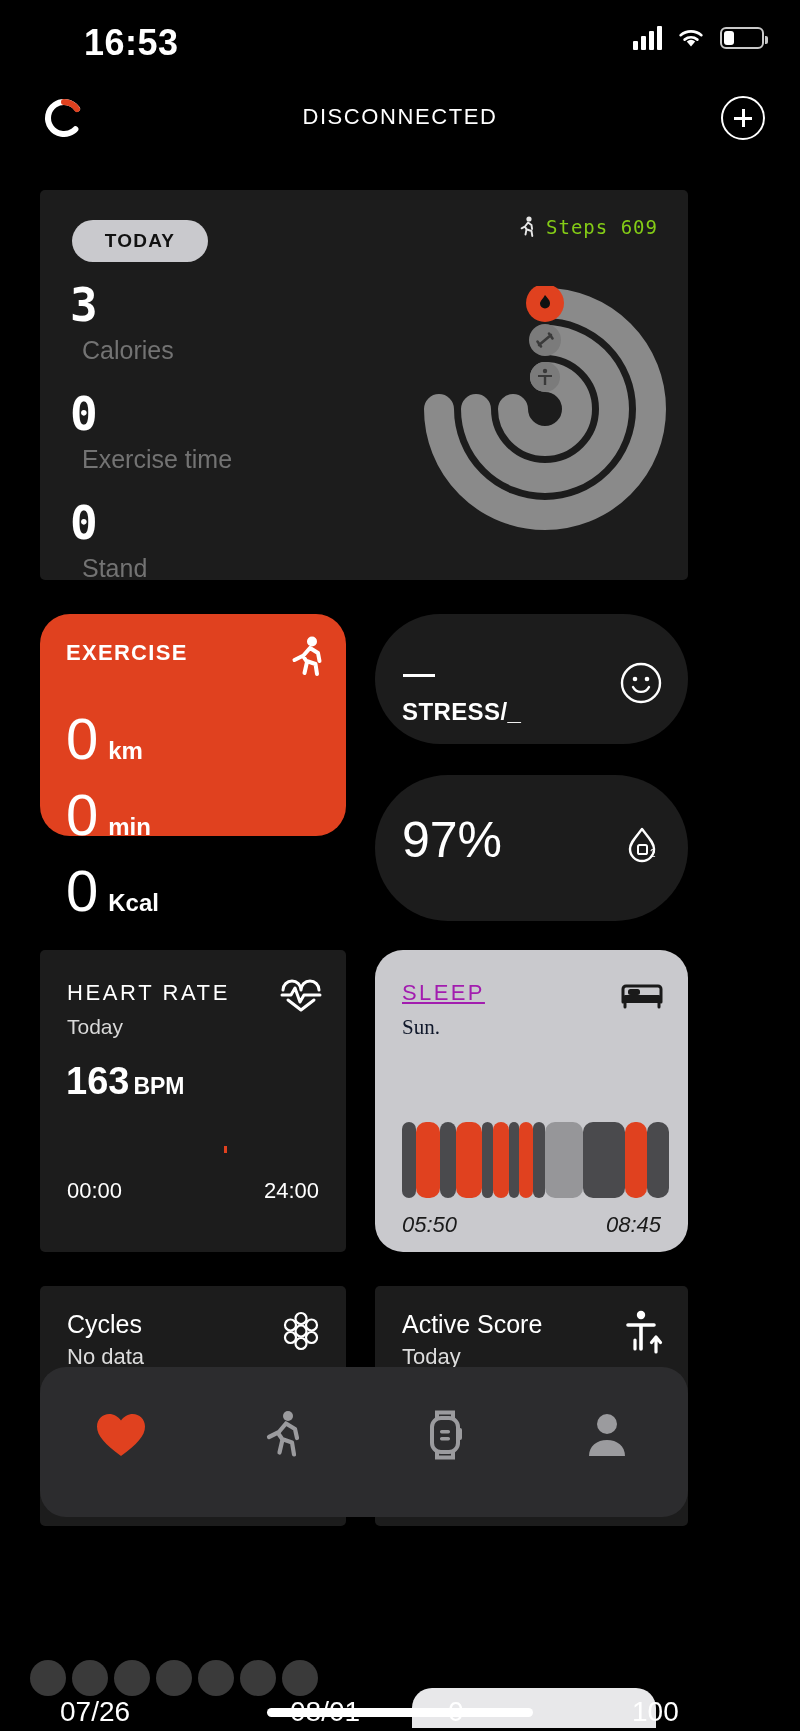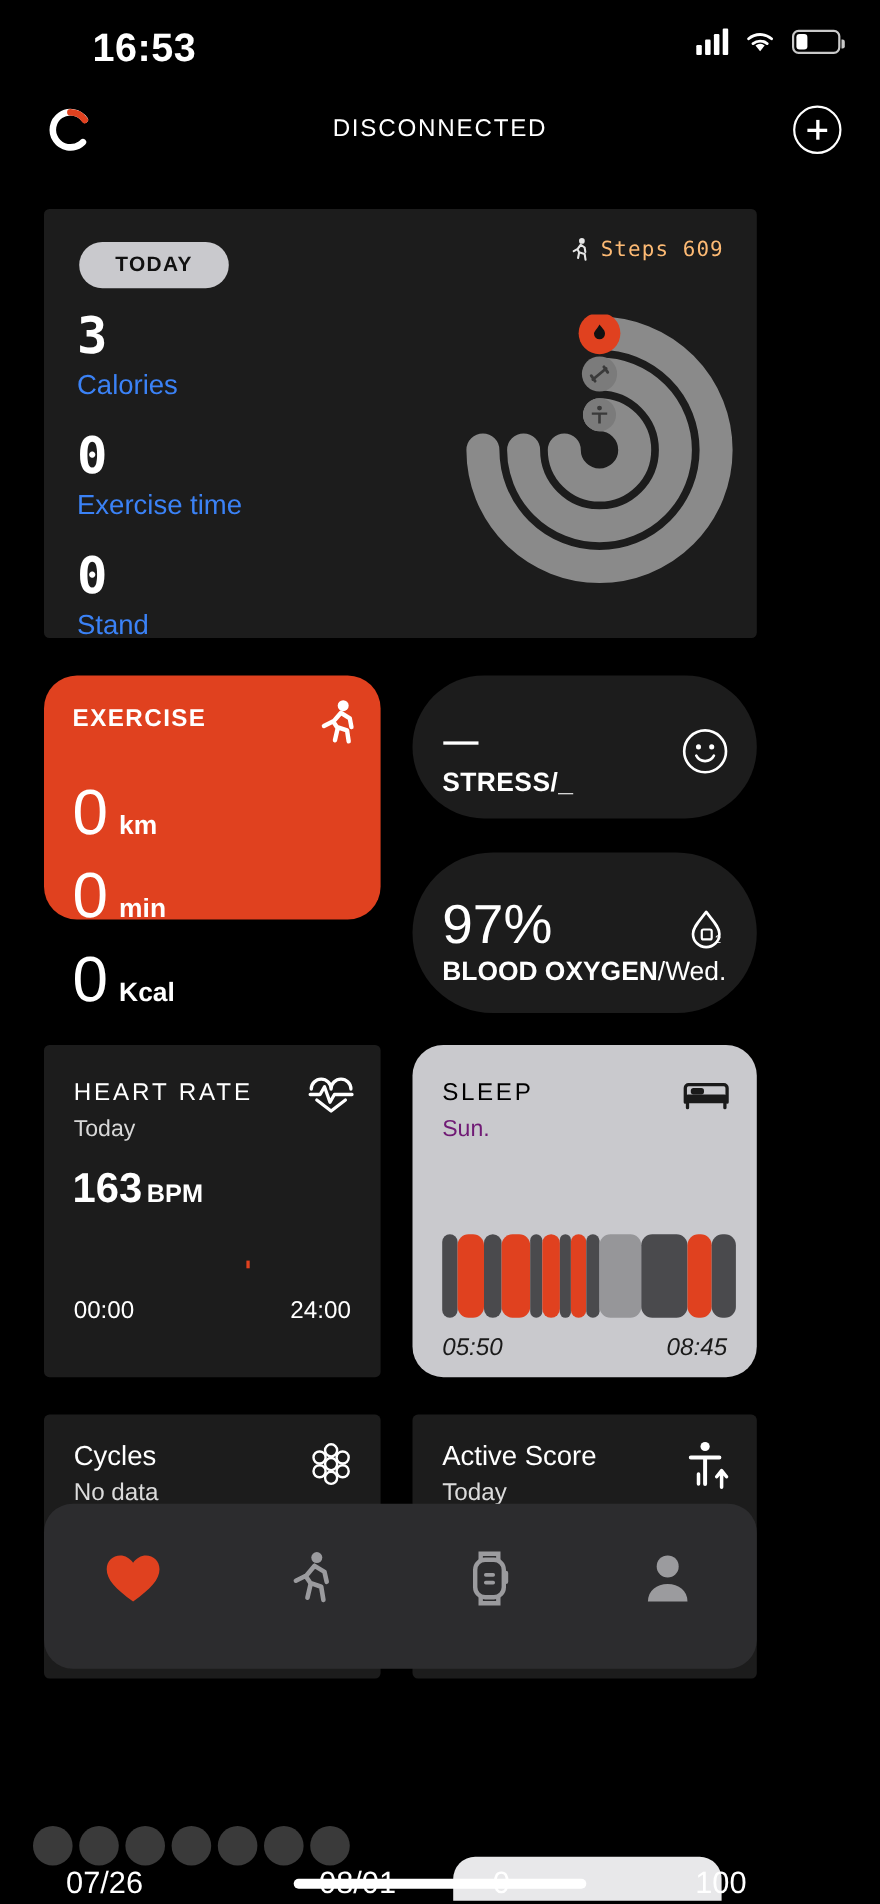--- a/index.html
+++ b/index.html
@@ -32,25 +32,25 @@
 
   
   .card{ position:absolute; background:#1c1c1c; border-radius:5px; }
   .card-title{ font-size:22px; letter-spacing:1.3px; font-weight:500; }
   .card-sub{ font-size:21px; color:#d8d8d8; margin-top:3px; }
 
   
   #rings-card{ left:40px; top:190px; width:648px; height:390px; }
   .today-pill{ position:absolute; left:32px; top:30px; width:136px; height:42px; background:#c9c9cd; color:#111;
     border-radius:21px; font-size:19px; font-weight:700; letter-spacing:1.2px; display:flex; align-items:center; justify-content:center;}
-  .steps{ position:absolute; right:30px; top:26px; display:flex; align-items:flex-start; gap:8px; font-size:19px; letter-spacing:1px; color:#fdba74; }
+  .steps{ position:absolute; right:30px; top:26px; display:flex; align-items:flex-start; gap:8px; font-size:19px; letter-spacing:1px; color:#84cc16; }
   .dotfont{ font-family:"DejaVu Sans Mono", monospace; }
   .metrics{ position:absolute; left:30px; top:92px; }
   .m-val{ font-size:46px; font-weight:700; line-height:1; letter-spacing:2px; }
-  .m-lab{ font-size:25px; margin:8px 0 26px 0; color:#3b82f6; }
+  .m-lab{ font-size:25px; margin:8px 0 26px 12px; color:#737373; }
   .rings{ position:absolute; right:20px; top:96px; width:246px; height:246px; }
 
   
   #exercise-card{ left:40px; top:614px; width:306px; height:222px; background:#e0411f; border-radius:30px; }
   #exercise-card .card-title{ position:absolute; left:26px; top:26px; font-size:22px; letter-spacing:1.3px; font-weight:600;}
   .ex-rows{ position:absolute; left:26px; top:96px; }
   .ex-row{ display:flex; align-items:baseline; gap:10px; margin-bottom:18px; }
   .ex-num{ font-size:58px; font-weight:300; line-height:1; }
   .ex-unit{ font-size:24px; font-weight:700; }
 
@@ -69,22 +69,22 @@
   #hr-card{ left:40px; top:950px; width:306px; height:302px; }
   #hr-card .card-title{ position:absolute; left:27px; top:30px; letter-spacing:2.6px;}
   #hr-card .card-sub{ position:absolute; left:27px; top:62px; }
   .hr-big{ position:absolute; left:26px; top:110px; font-size:38px; font-weight:600; }
   .hr-big em{ font-style:normal; font-size:23px; font-weight:600; margin-left:4px;}
   .hr-axis{ position:absolute; left:27px; right:27px; bottom:48px; display:flex; justify-content:space-between; font-size:22px; }
   .hr-dot{ position:absolute; left:184px; top:196px; width:3px; height:7px; background:#e0411f;}
 
   
   #sleep-card{ left:375px; top:950px; width:313px; height:302px; background:#c9c9cd; color:#1a1a1a; border-radius:28px; }
-  #sleep-card .card-title{ position:absolute; left:27px; top:30px; letter-spacing:2.4px; color:#000000;}
-  #sleep-card .card-sub{ position:absolute; left:27px; top:62px; color:#701a75; }
+  #sleep-card .card-title{ position:absolute; left:27px; top:30px; letter-spacing:2.4px; color:#a21caf;text-decoration:underline;}
+  #sleep-card .card-sub{ position:absolute; left:27px; top:62px; color:#0f172a;font-family:Liberation Serif, serif; }
   .sleep-bars{ position:absolute; left:27px; top:172px; height:76px; display:flex; align-items:center; }
   .sleep-bars span{ display:block; height:76px; border-radius:10px; }
   .sleep-axis{ position:absolute; left:27px; right:27px; top:262px; display:flex; justify-content:space-between; font-size:22px; color:#1a1a1a;font-style:italic;}
 
   
   #cycles-card{ left:40px; top:1286px; width:306px; height:240px; }
   #active-card{ left:375px; top:1286px; width:313px; height:240px; }
   .bc-title{ position:absolute; left:27px; top:24px; font-size:25px; font-weight:400; }
   .bc-sub{ position:absolute; left:27px; top:58px; font-size:22px; color:#dcdcdc; }
   .bc-icon{ position:absolute; right:24px; top:24px; }
@@ -206,23 +206,20 @@
   <svg style="position:absolute;right:26px;top:48px" width="42" height="42" viewBox="0 0 42 42">
     <circle cx="21" cy="21" r="19" stroke="#fff" stroke-width="2.4" fill="none"></circle>
     <circle cx="15" cy="17" r="2.3" fill="#fff"></circle>
       <circle cx="27" cy="17" r="2.3" fill="#fff"></circle>
     <path d="M13 25a9 9 0 0016 0" stroke="#fff" stroke-width="2.4" fill="none" stroke-linecap="round"></path>
   </svg>
 </div>
 
 <div class="card" id="spo2-card">
   <div class="spo2-val">97%</div>
-  <div class="lbl">
-    <span>BLOOD OXYGEN</span><em>/Wed.</em>
-  </div>
   <svg style="position:absolute;right:26px;top:48px" width="40" height="42" viewBox="0 0 40 42">
     <path d="M20 6C14 14 8 19.5 8 26a12 12 0 0024 0c0-6.5-6-12-12-20z" stroke="#fff" stroke-width="2.4" fill="none" stroke-linejoin="round"></path>
     <rect x="16" y="22" width="9" height="9" rx="1.6" stroke="#fff" stroke-width="2" fill="none"></rect>
     <text x="28" y="34" font-size="10" fill="#fff" font-family="Liberation Sans, sans-serif">2</text>
   </svg>
 </div>
 
 <div class="card" id="hr-card">
   <div class="card-title">HEART RATE</div>
   <div class="card-sub">Today</div>

